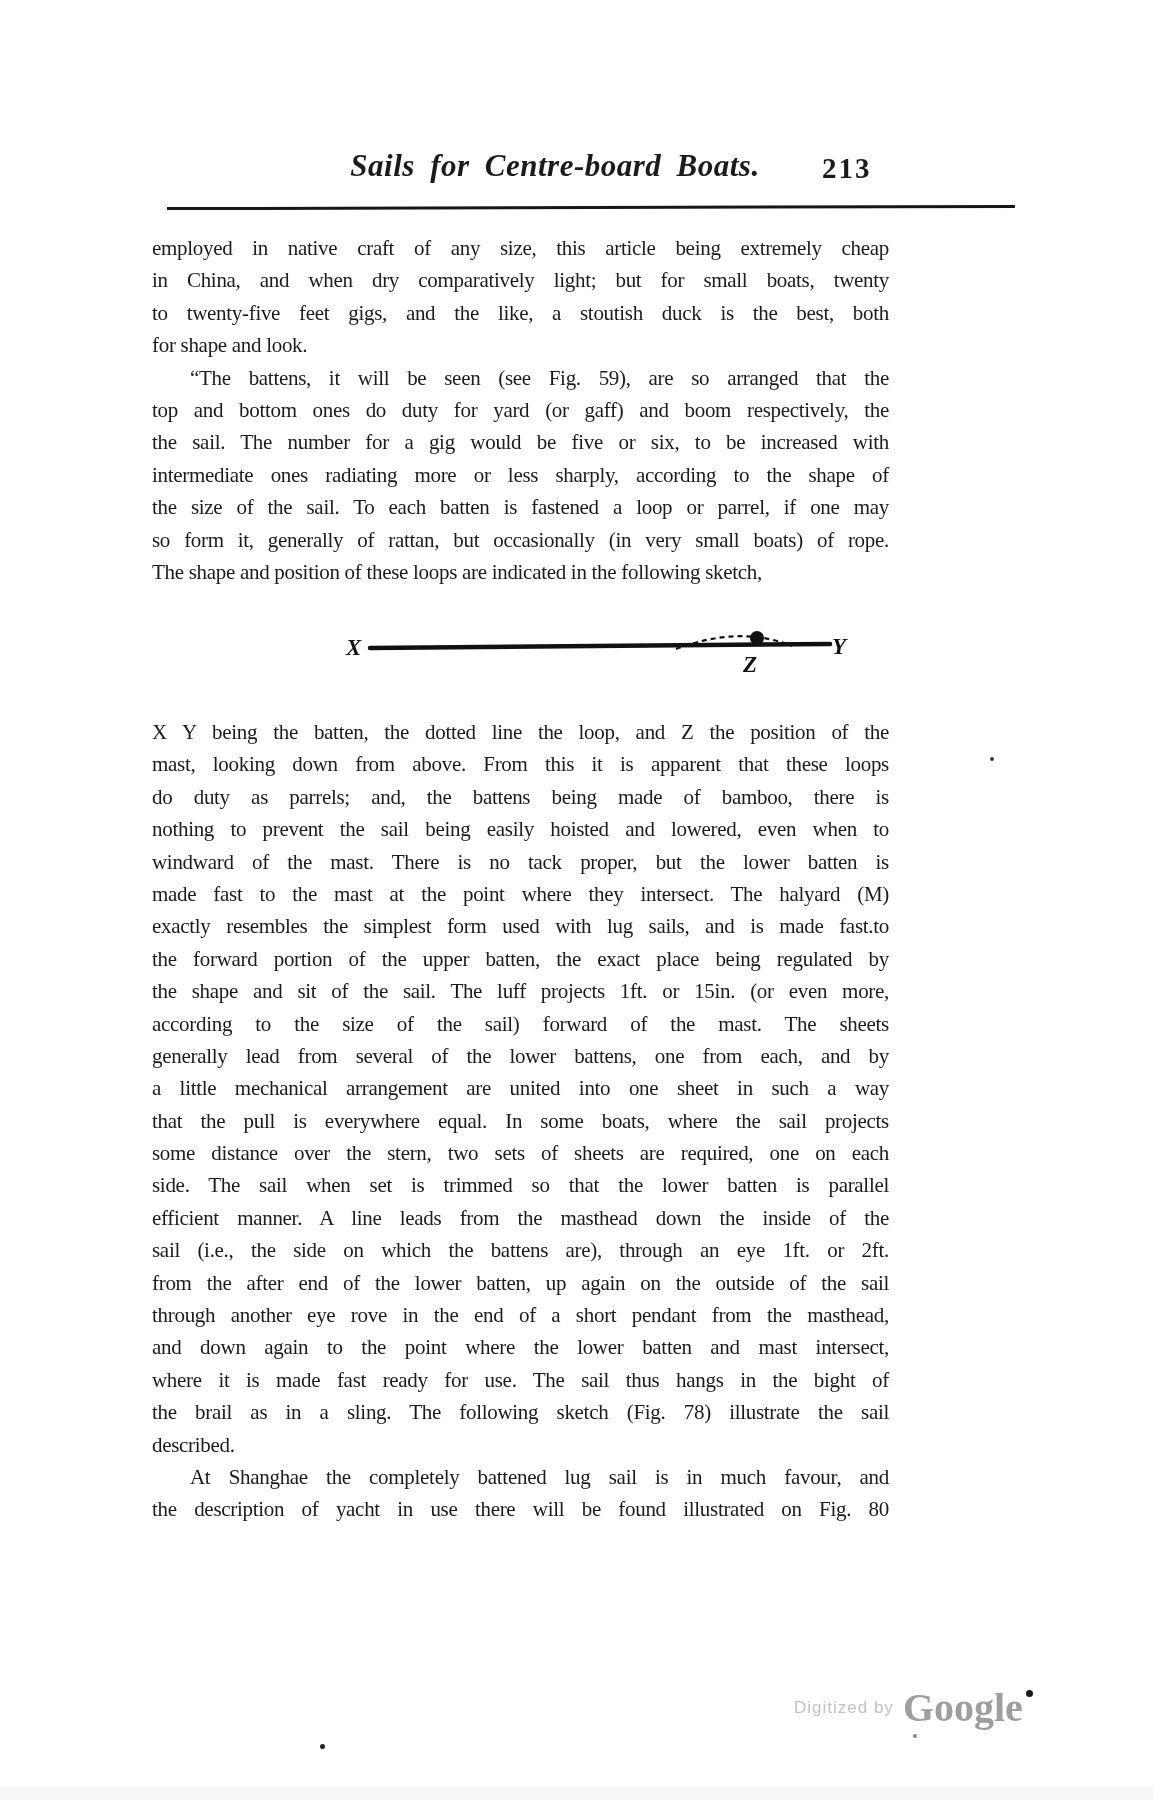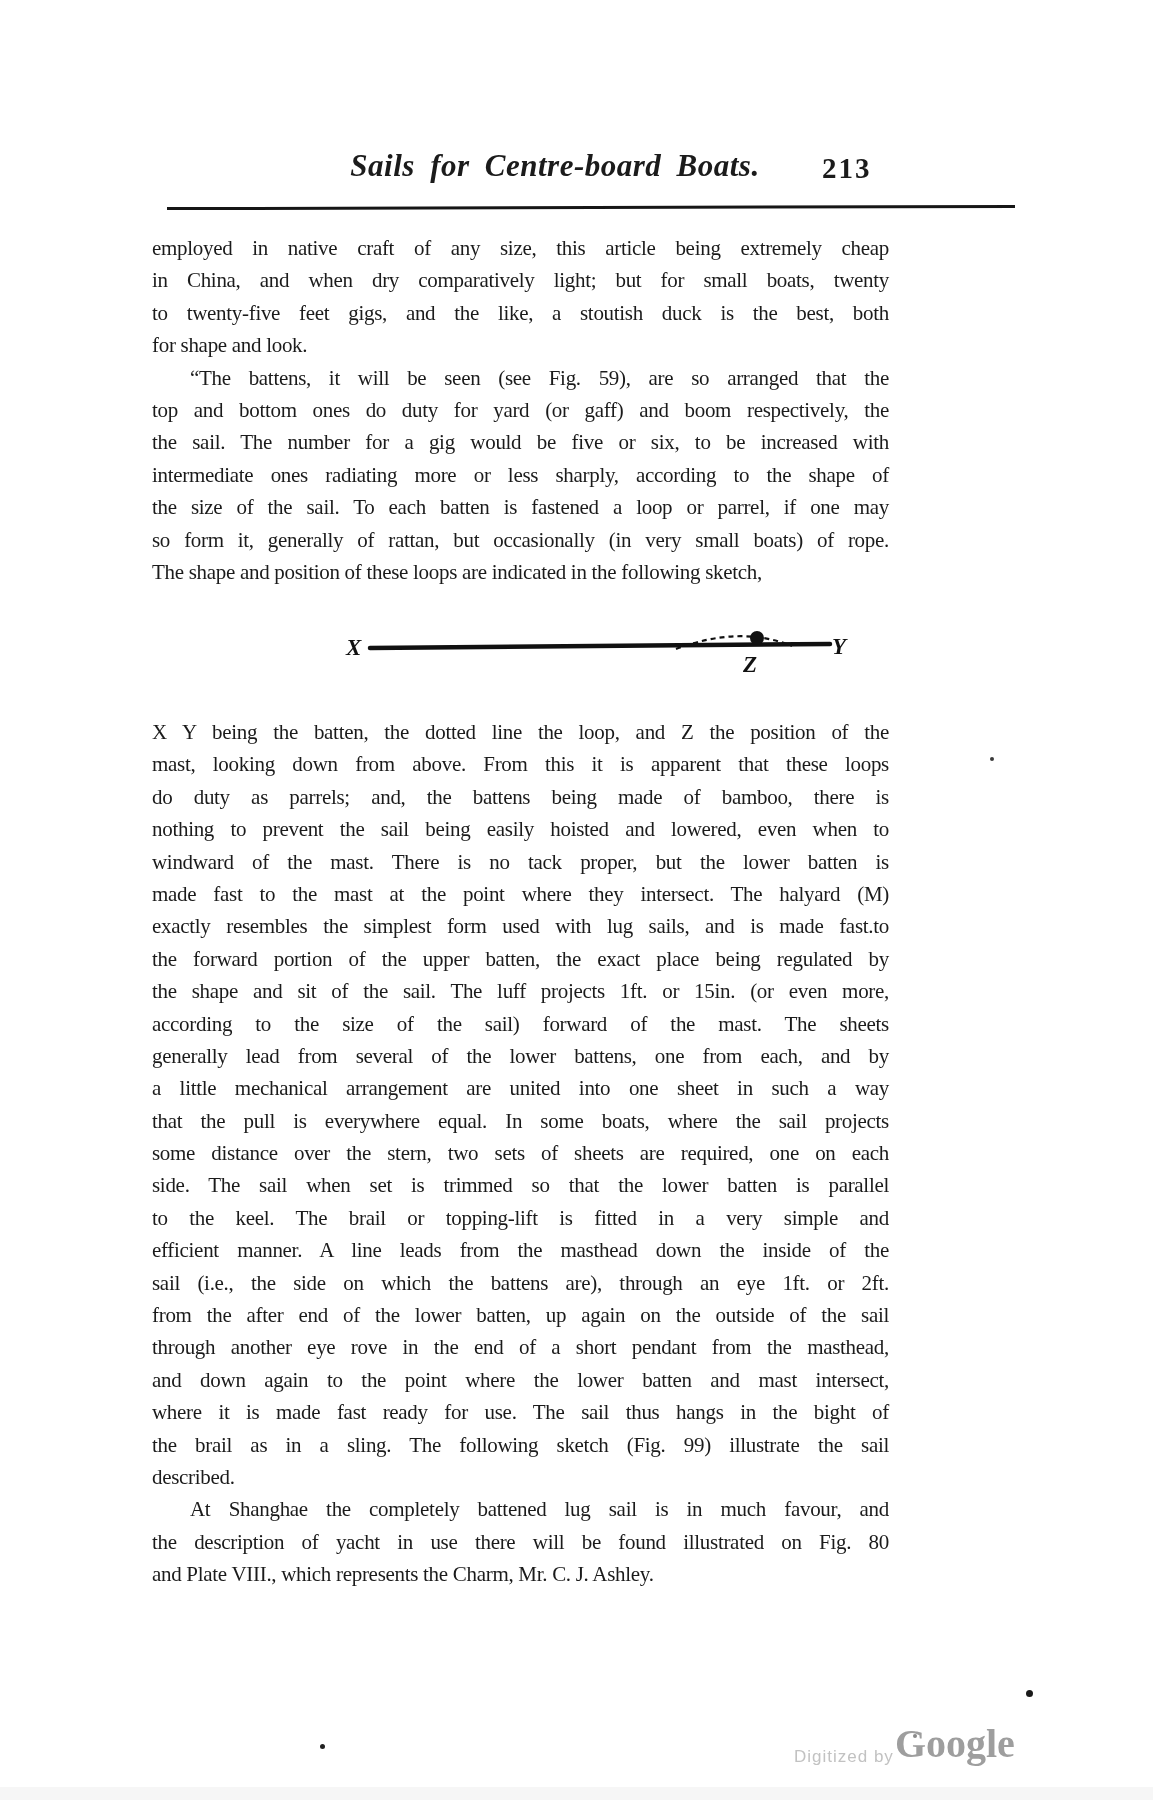--- a/index.html
+++ b/index.html
@@ -40,22 +40,22 @@
   .sketch{position:absolute;left:340px;top:616px;width:515px;height:62px}
   .sketch text{
     font-family:"Liberation Serif",serif;
     font-weight:bold;font-style:italic;font-size:23px;fill:#111;
   }
   .batten{stroke:#111;stroke-width:4.5;fill:none;stroke-linecap:round}
   .loop{stroke:#111;stroke-width:2.2;fill:none;stroke-dasharray:5 4}
   .mast-dot{fill:#111}
 
   .watermark{
-    position:absolute;left:794px;top:1720px;
-    display:flex;align-items:flex-end;gap:1px;white-space:nowrap;
+    position:absolute;left:794px;top:1684px;
+    display:flex;align-items:center;gap:9px;white-space:nowrap;
   }
   .wm-prefix{
     font-family:"Liberation Sans",sans-serif;
     font-size:17px;color:#c2c2c2;letter-spacing:1px;
   }
   .wm-brand{
     font-family:"Liberation Serif",serif;
     font-size:40px;color:#9e9e9e;letter-spacing:0px;font-weight:bold;
   }
 
@@ -109,32 +109,30 @@
       <div class="line">made fast to the mast at the point where they intersect. The halyard (M)</div>
       <div class="line">exactly resembles the simplest form used with lug sails, and is made fast.to</div>
       <div class="line">the forward portion of the upper batten, the exact place being regulated by</div>
       <div class="line">the shape and sit of the sail. The luff projects 1ft. or 15in. (or even more,</div>
       <div class="line">according to the size of the sail) forward of the mast. The sheets</div>
       <div class="line">generally lead from several of the lower battens, one from each, and by</div>
       <div class="line">a little mechanical arrangement are united into one sheet in such a way</div>
       <div class="line">that the pull is everywhere equal. In some boats, where the sail projects</div>
       <div class="line">some distance over the stern, two sets of sheets are required, one on each</div>
       <div class="line">side. The sail when set is trimmed so that the lower batten is parallel</div>
-      <div class="line">to the keel. The brail or topping-lift is fitted in a very simple and</div>
       <div class="line">efficient manner. A line leads from the masthead down the inside of the</div>
       <div class="line">sail (i.e., the side on which the battens are), through an eye 1ft. or 2ft.</div>
       <div class="line">from the after end of the lower batten, up again on the outside of the sail</div>
       <div class="line">through another eye rove in the end of a short pendant from the masthead,</div>
       <div class="line">and down again to the point where the lower batten and mast intersect,</div>
       <div class="line">where it is made fast ready for use. The sail thus hangs in the bight of</div>
-      <div class="line">the brail as in a sling. The following sketch (Fig. 99) illustrate the sail</div>
+      <div class="line">the brail as in a sling. The following sketch (Fig. 78) illustrate the sail</div>
       <div class="line end">described.</div>
       <div class="line indent">At Shanghae the completely battened lug sail is in much favour, and</div>
       <div class="line">the description of yacht in use there will be found illustrated on Fig. 80</div>
-      <div class="line end">and Plate VIII., which represents the Charm, Mr. C. J. Ashley.</div>
     </div>
 
   <div class="watermark">
     <span class="wm-prefix">Digitized by</span>
     <span class="wm-brand">Google</span>
   </div>
 
   <div class="speck" id="speck-a"></div>
   <div class="speck" id="speck-b"></div>
   <div class="speck" id="speck-c"></div>

